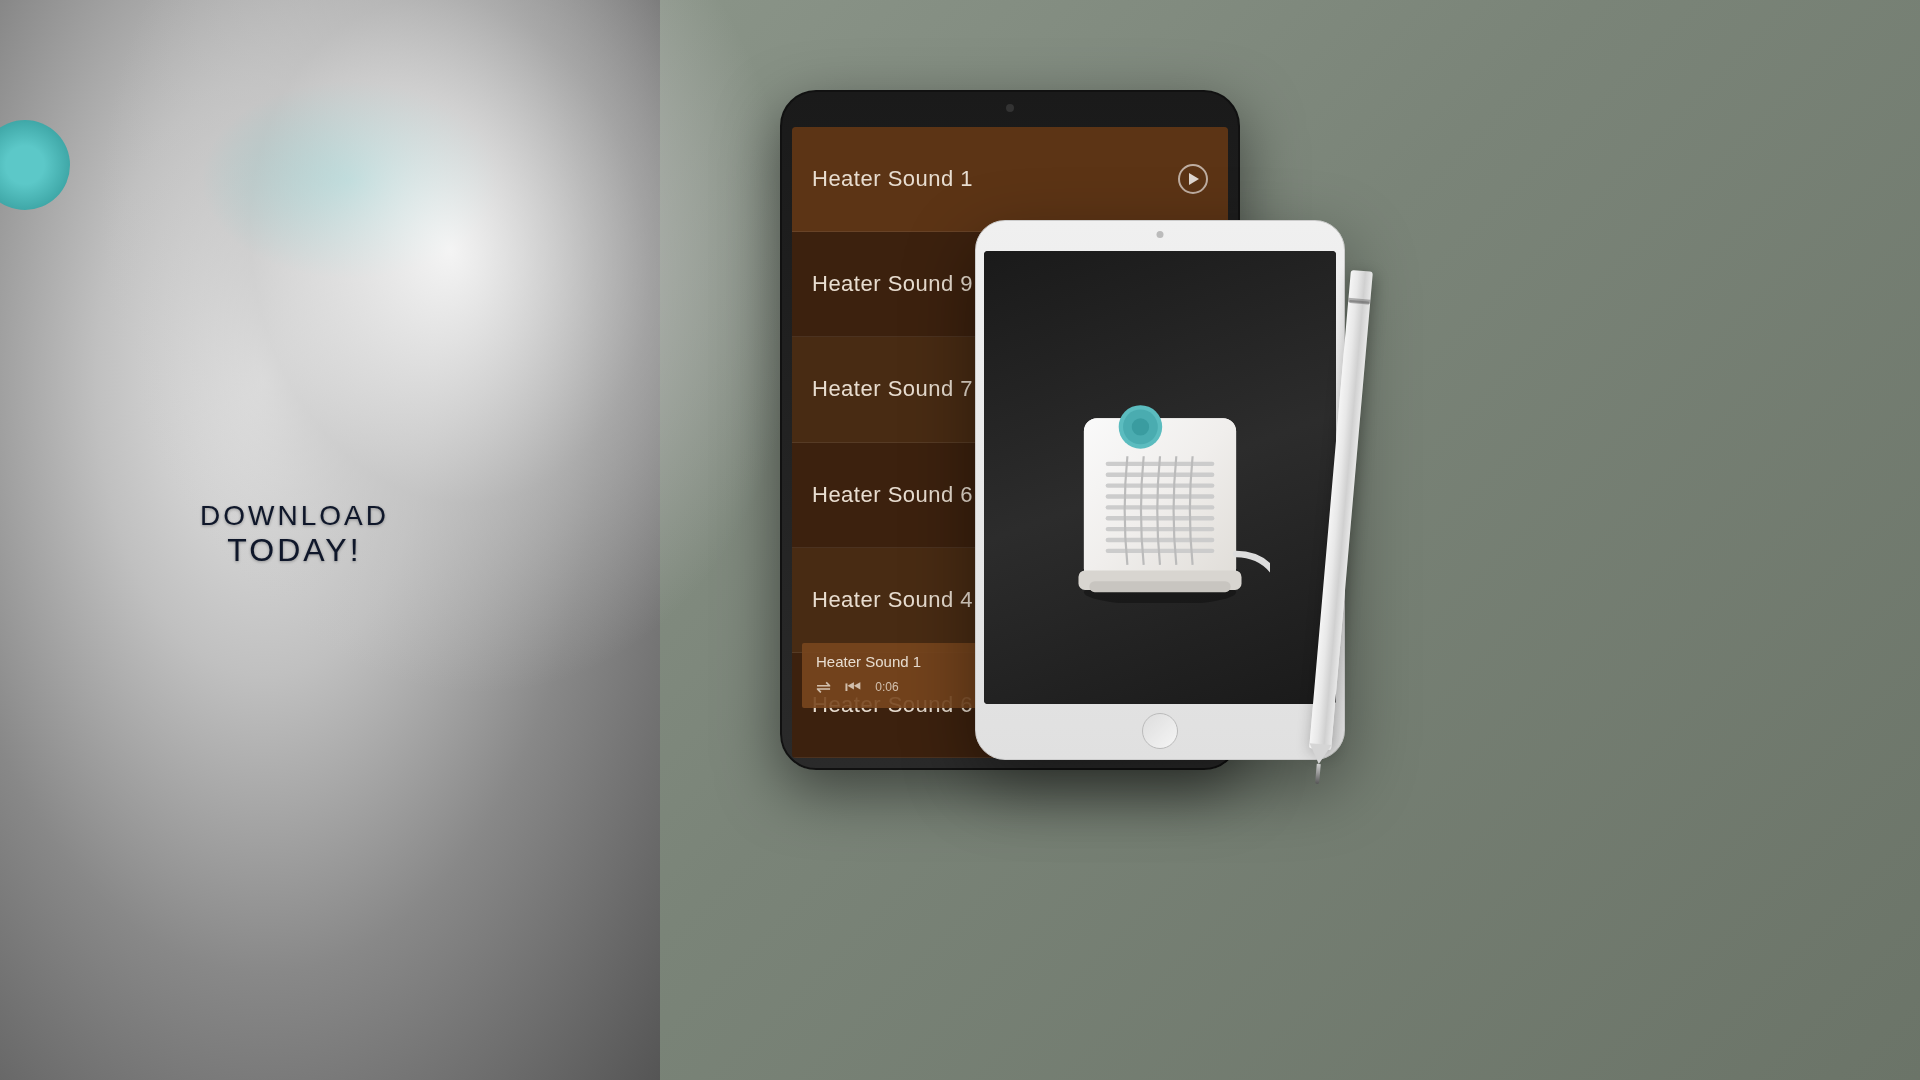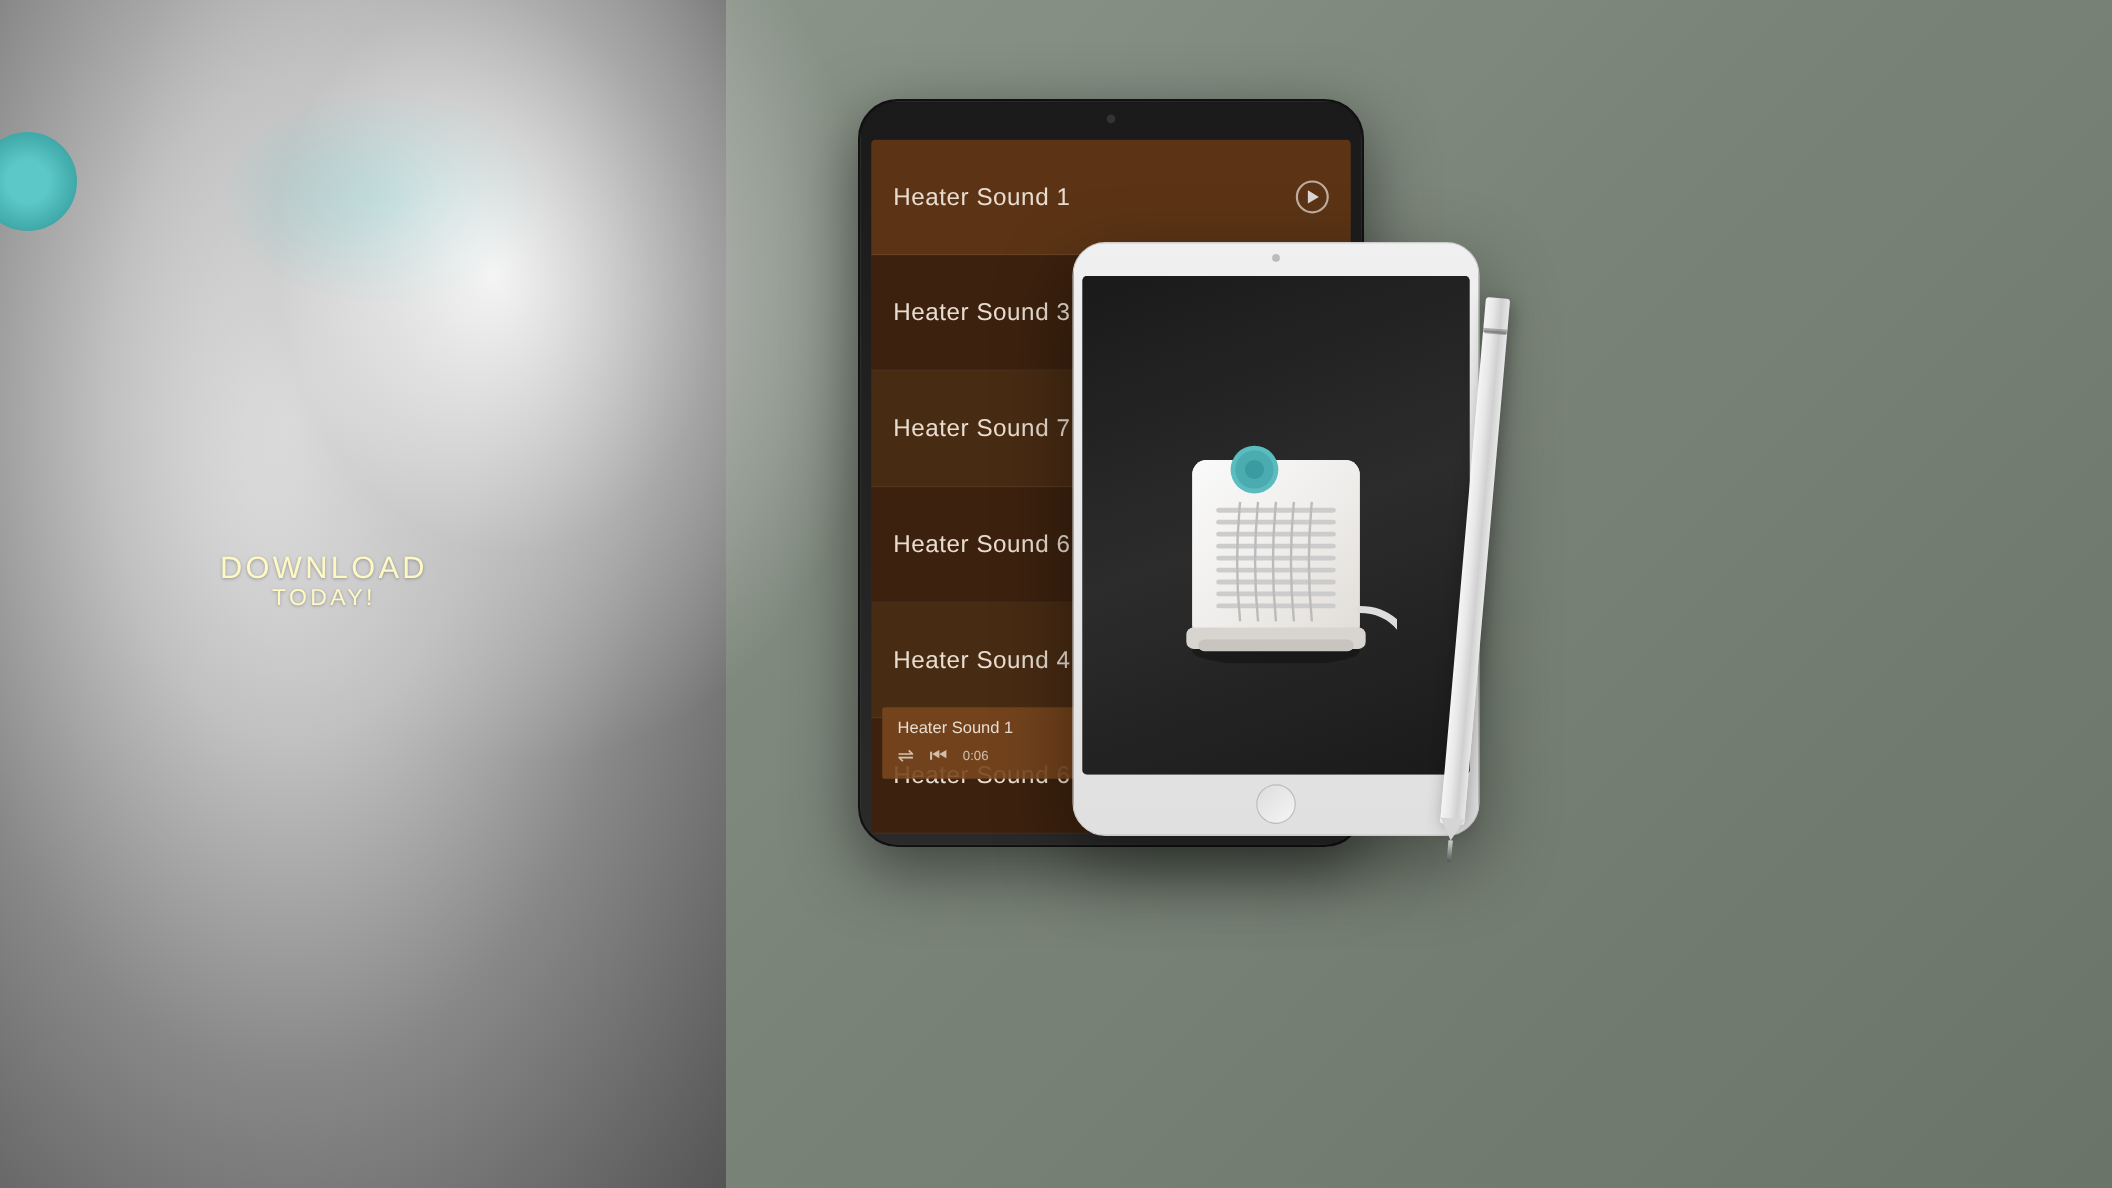--- a/index.html
+++ b/index.html
@@ -61,37 +61,37 @@
       border-radius: 50%;
       transform: rotate(-10deg);
     }
 
     
     .download-text {
       position: absolute;
       left: 200px;
       top: 500px;
       text-align: center;
-      color: #fef9c3;
+      color: #0f172a;
       letter-spacing: 3px;
       text-shadow: 0 1px 3px rgba(0,0,0,0.3);
     }
 
     .download-text .line1 {
       font-size: 28px;
       font-weight: 300;
       display: block;
     }
     .download-text .line2 {
       font-size: 28px;
       font-weight: 700;
       display: block;
     }
     .download-text .line3 {
-      font-size: 21px;
+      font-size: 32px;
       font-weight: 300;
       display: block;
     }
 
     
     .ipad-dark {
       position: absolute;
       left: 780px;
       top: 90px;
       width: 460px;
@@ -352,21 +352,21 @@
   <div class="camera"></div>
   <div class="screen">
     <div class="sound-list">
 
       <div class="sound-item active">
         <span>Heater Sound 1</span>
         <span class="play-icon"></span>
       </div>
 
       <div class="sound-item">
-        <span>Heater Sound 3</span>
+        <span>Heater Sound 9</span>
       </div>
 
       <div class="sound-item">
         <span>Heater Sound 7</span>
       </div>
 
       <div class="sound-item">
         <span>Heater Sound 6</span>
       </div>
 

